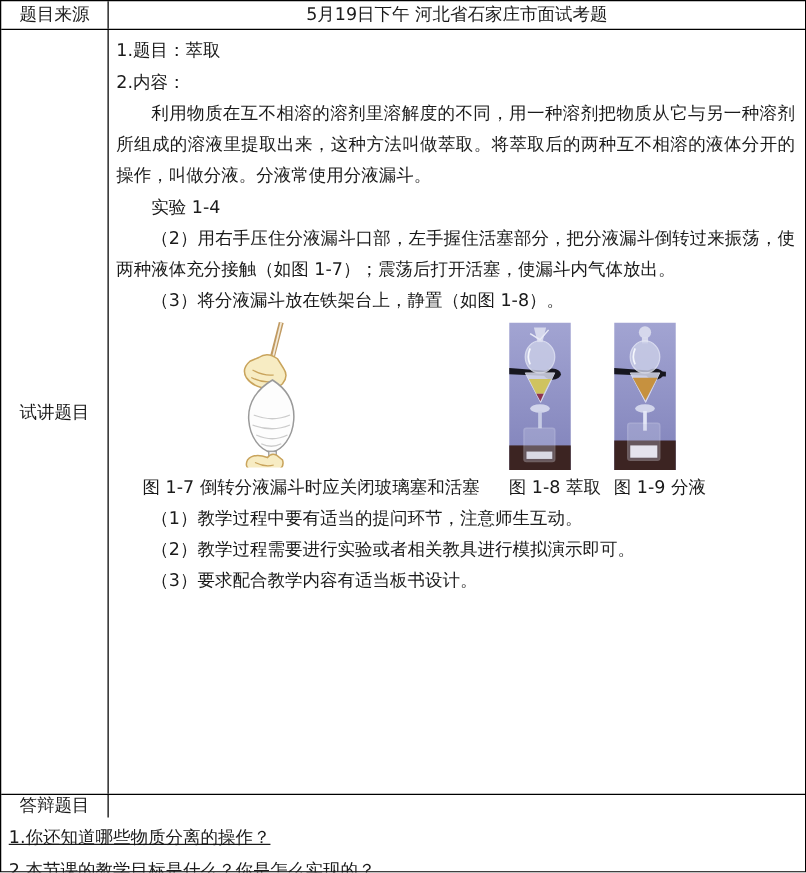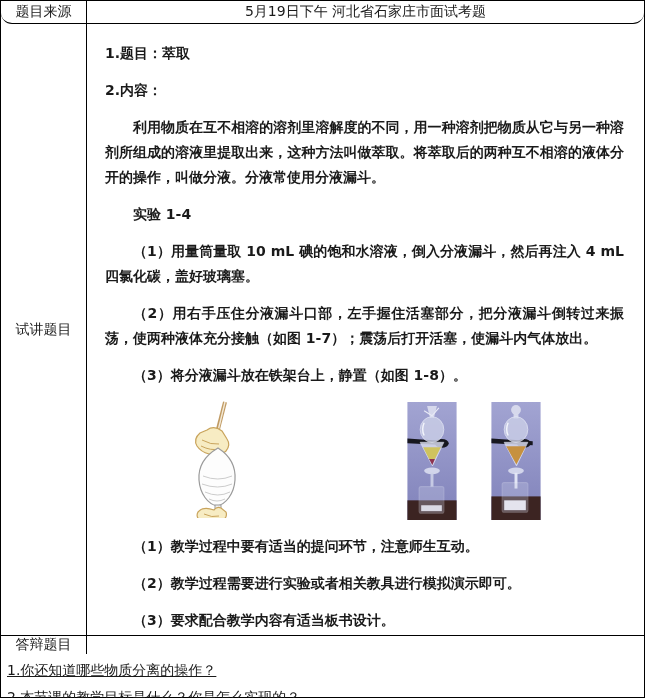--- a/index.html
+++ b/index.html
@@ -7,33 +7,33 @@
     width:645px;height:698px;overflow:hidden;
     font-family:"DejaVu Sans","Liberation Sans",sans-serif;
     font-size:14px;color:#1a1a1a;
   }
   .doc{
     width:645px;height:698px;box-sizing:border-box;
     border:1px solid #000;display:flex;flex-direction:column;background:#fff;
   }
   .row{display:flex;box-sizing:border-box;}
   .row.bordered{border-bottom:1px solid #000;}
-  .header-row{height:23px;border-radius:11px;}
+  .header-row{height:23px;}
   .lecture-row{flex:1;min-height:0;}
   .defense-row{height:61px;flex-direction:column;}
   .label-cell{
     width:86px;box-sizing:border-box;border-right:1px solid #000;
     display:flex;align-items:center;justify-content:center;flex:none;
   }
   .content-cell{flex:1;box-sizing:border-box;min-width:0;}
   .header-value{
     display:flex;align-items:center;justify-content:center;text-align:left;
   }
   .lecture-content{padding:5px 8px 0 6px;line-height:25px;}
-  .lecture-content p{margin:12px;font-weight:bold;}
+  .lecture-content p{margin:0;}
   p.just{text-align:justify;}
   .indent{text-indent:2em;}
   .figures{position:relative;height:122px;margin-top:2px;}
   .fig{position:absolute;top:0;}
   .fig-drawing{left:91px;}
   .fig-photo1{left:314px;top:2px;}
   .fig-photo2{left:398px;top:2px;}
   .captions{position:relative;height:25px;}
   .captions span{position:absolute;top:0;white-space:nowrap;}
   .cap-17{left:21px;}
@@ -58,21 +58,20 @@
 
   <div class="row bordered lecture-row">
     <div class="label-cell">
       <span>试讲题目</span>
     </div>
     <div class="content-cell lecture-content">
       <p>1.题目：萃取</p>
       <p>2.内容：</p>
       <p class="indent just">利用物质在互不相溶的溶剂里溶解度的不同，用一种溶剂把物质从它与另一种溶剂所组成的溶液里提取出来，这种方法叫做萃取。将萃取后的两种互不相溶的液体分开的操作，叫做分液。分液常使用分液漏斗。</p>
       <p class="indent">实验 1-4</p>
-      <p class="indent just">（1）用量筒量取 10 mL 碘的饱和水溶液，倒入分液漏斗，然后再注入 4 mL 四氯化碳，盖好玻璃塞。</p>
       <p class="indent just">（2）用右手压住分液漏斗口部，左手握住活塞部分，把分液漏斗倒转过来振荡，使两种液体充分接触（如图 1-7）；震荡后打开活塞，使漏斗内气体放出。</p>
       <p class="indent just">（3）将分液漏斗放在铁架台上，静置（如图 1-8）。</p>
 
       <div class="figures">
         <svg class="fig fig-drawing" viewBox="0 0 72 118" width="72" height="118" xmlns="http://www.w3.org/2000/svg">
 
           <path d="M41,2 L33,33" stroke="#c09a62" stroke-width="4" fill="none"></path>
           <path d="M41,2 L34,31" stroke="#f3ead8" stroke-width="1.4" fill="none"></path>
 
           <path d="M16,33 q-7,6 -3,13 q4,6 12,8 q11,3 17,-3 q5,-6 1,-12 l-5,-8 q-8,-6 -15,-1 z" fill="#f7ecc3" stroke="#c9a45c" stroke-width="1.2"></path>
@@ -142,20 +141,25 @@
           <path d="M15,45 L35,45 L25.4,63.5 Z" fill="#c6913f"></path>
 
           <ellipse cx="25" cy="70" rx="8" ry="3.5" fill="#d8dbee" opacity="0.92"></ellipse>
           <rect x="23.5" y="72" width="3" height="16" fill="#e6e9f8" opacity="0.95"></rect>
 
           <rect x="11" y="82" width="26" height="30" rx="2" fill="#c8cce6" opacity="0.3" stroke="#e8ebf7" stroke-width="1.2"></rect>
           <rect x="13" y="100" width="22" height="10" fill="#f2f3fd" opacity="0.9"></rect>
         </svg>
       </div>
 
+      <div class="captions">
+        <span class="cap-17">图 1-7 倒转分液漏斗时应关闭玻璃塞和活塞</span>
+        <span class="cap-18">图 1-8 萃取</span>
+        <span class="cap-19">图 1-9 分液</span>
+      </div>
 
       <p class="indent">（1）教学过程中要有适当的提问环节，注意师生互动。</p>
       <p class="indent">（2）教学过程需要进行实验或者相关教具进行模拟演示即可。</p>
       <p class="indent">（3）要求配合教学内容有适当板书设计。</p>
     </div>
   </div>
 
   <div class="row defense-row">
     <div class="label-cell">
       <span>答辩题目</span>

